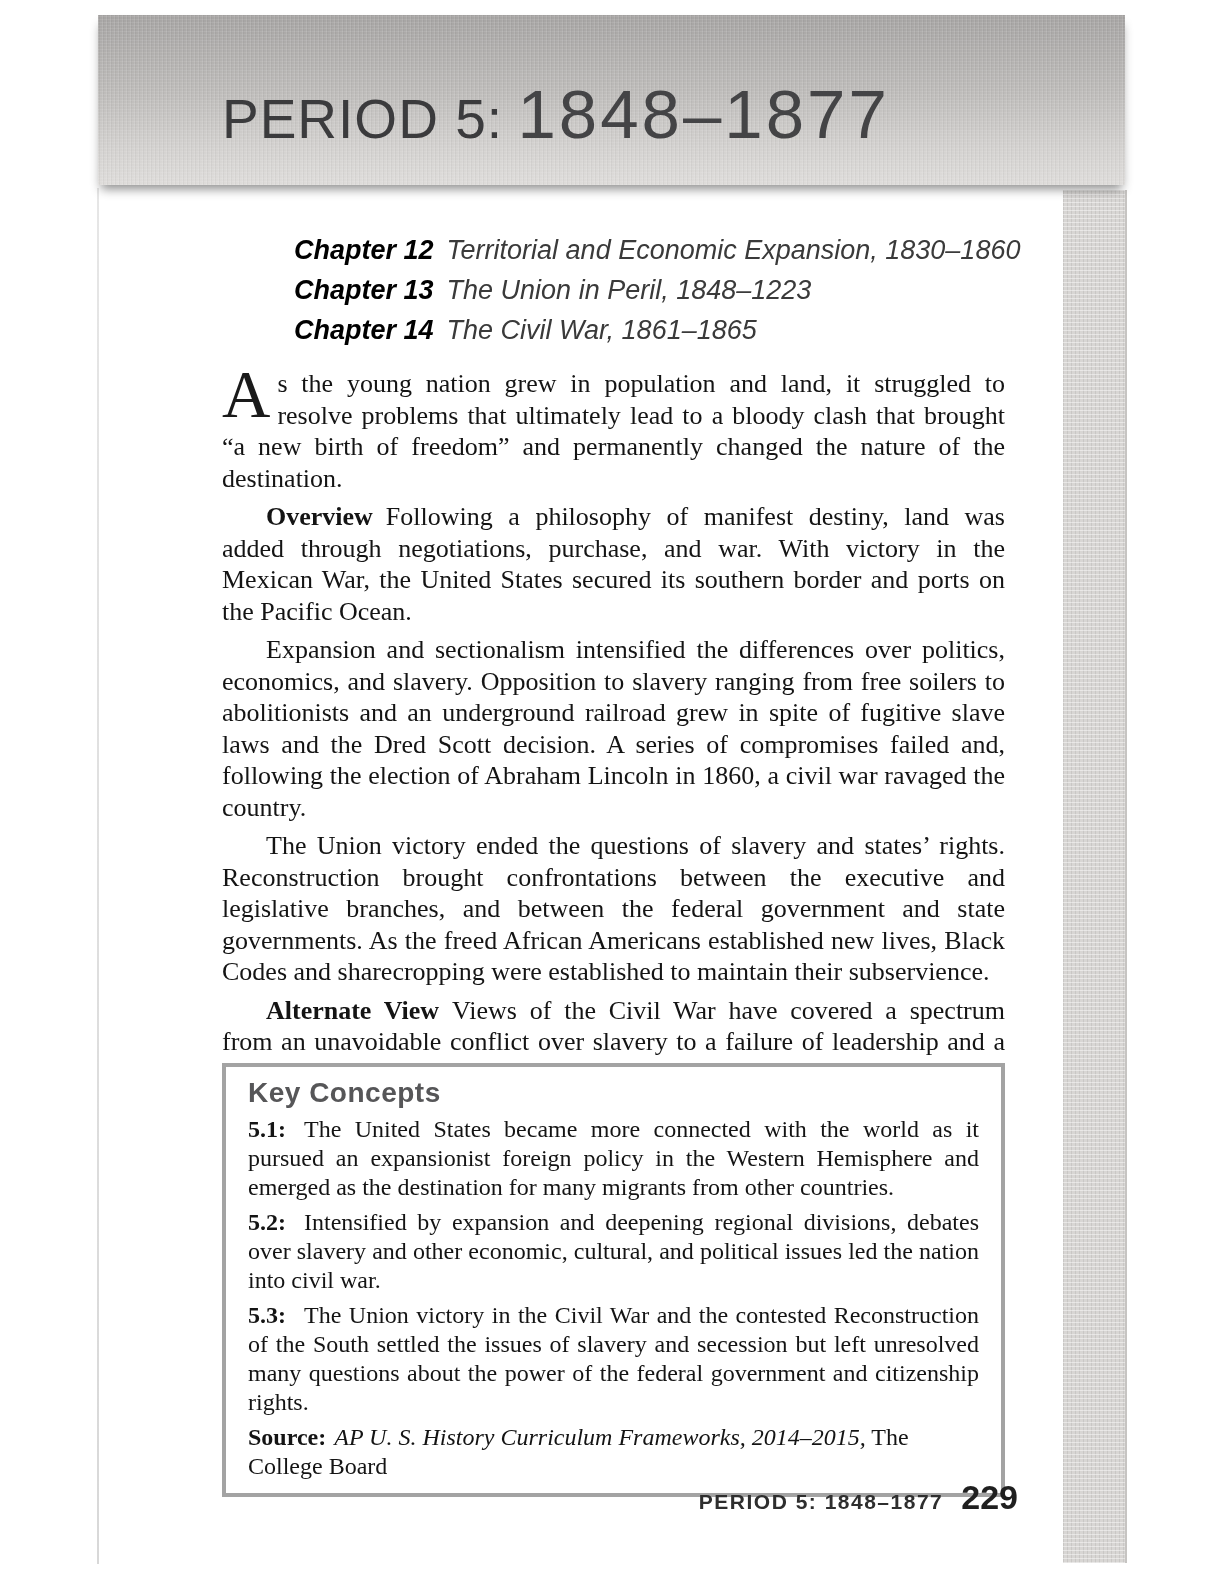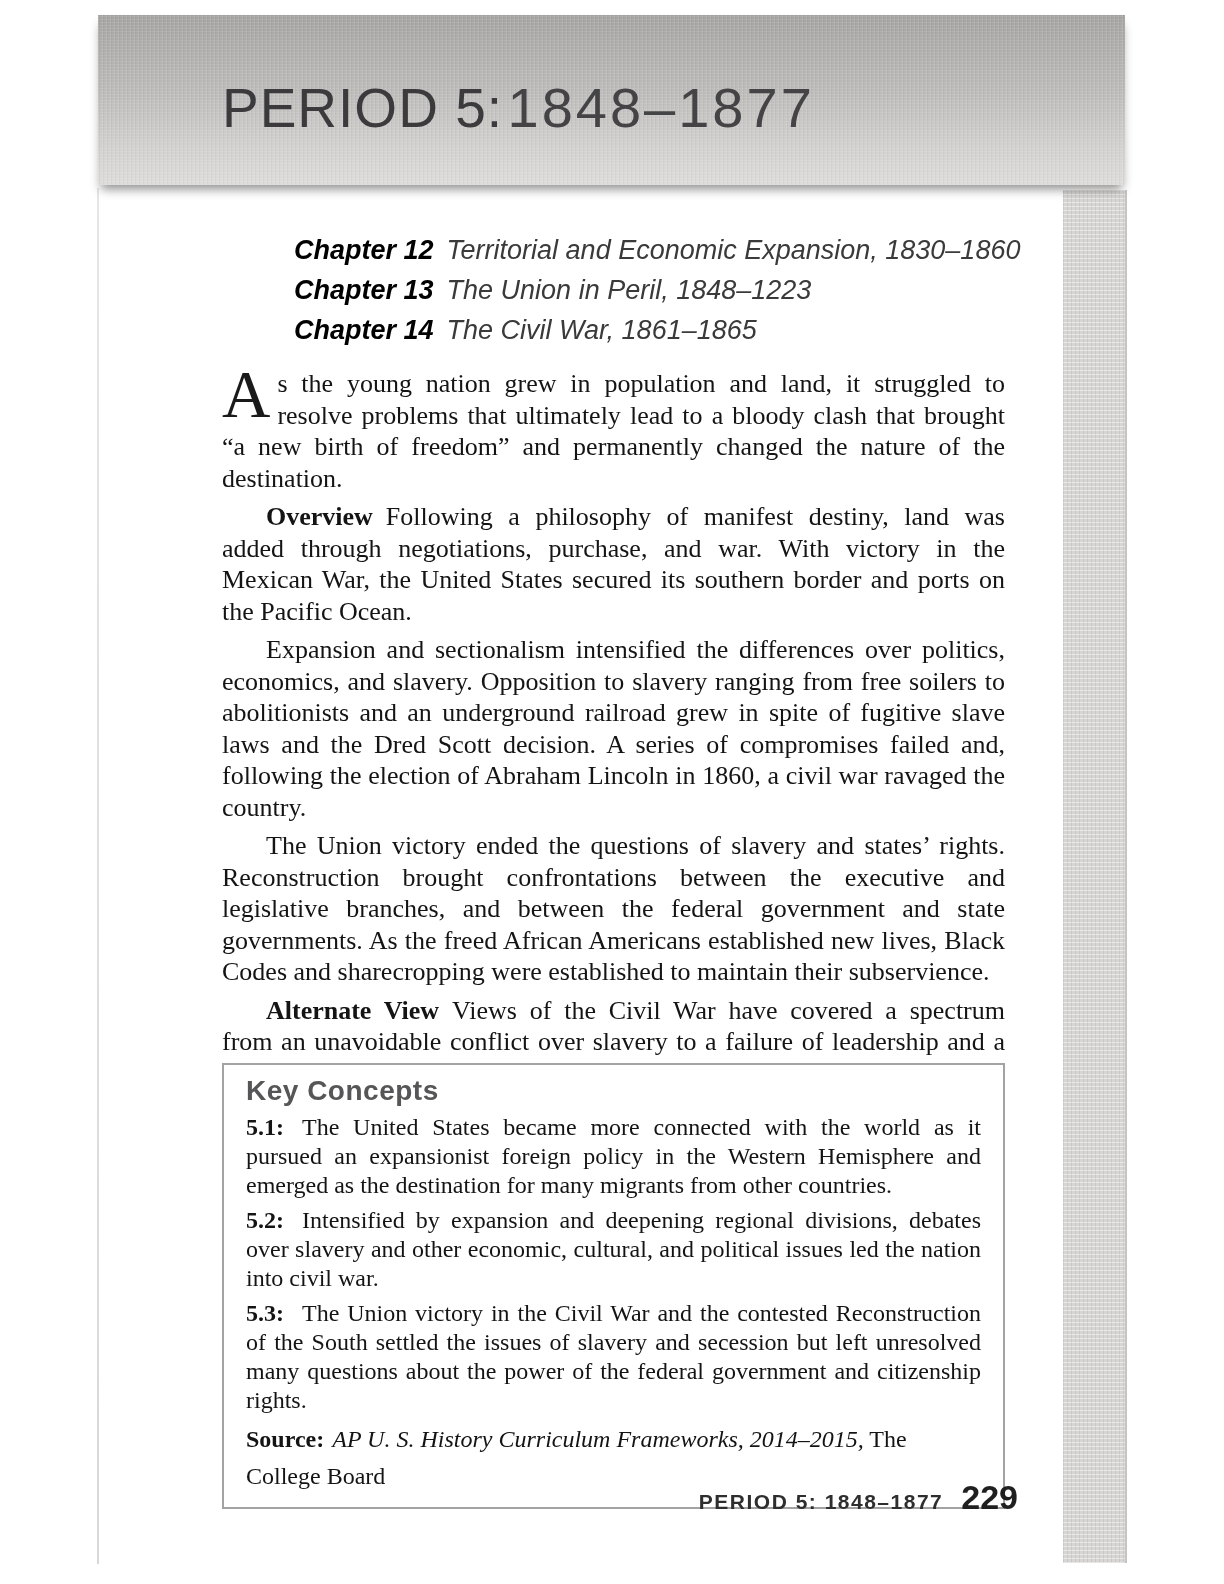--- a/index.html
+++ b/index.html
@@ -37,21 +37,21 @@
   }
   .banner-title {
     position: absolute; left: 124px; top: 60px;
     font-family: "Liberation Sans", sans-serif;
     white-space: nowrap;
   }
   .banner-title .period-label {
     font-size: 55px; font-weight: 400; letter-spacing: 1px; color: #3b3b3d;
   }
   .banner-title .period-years {
-    font-size: 56px; font-weight: 400; letter-spacing: 3px; color: #444446; 
+    font-size: 69px; font-weight: 400; letter-spacing: 3px; color: #444446; margin-left: 10px;
   }
 
   
   .content { position: absolute; left: 222px; top: 237px; width: 783px; }
 
   .chapters {
     margin-left: 72px;
     font-family: "Liberation Sans", sans-serif;
     font-style: italic; font-size: 27px; line-height: 27px; color: #3a3a3a;
   }
@@ -62,31 +62,31 @@
   .intro-para { margin: 0; }
   .dropcap {
     float: left; font-size: 67px; line-height: 52px; padding-right: 7px; color: #1a1a1a;
   }
   .body-para { margin: 7px 0 0 0; text-indent: 44px; }
   .lead { font-weight: bold; margin-right: 13px; }
 
   
   .kc-box {
     position: absolute; left: 222px; top: 1063px; width: 783px; box-sizing: border-box;
-    border: 2px solid #a3a3a3; background: #ffffff;
+    border: 4px solid #a3a3a3; background: #ffffff;
     padding: 8px 22px 12px 22px;
   }
   .kc-title {
     font-family: "Liberation Sans", sans-serif;
     font-weight: bold; font-size: 28px; letter-spacing: 0.5px; color: #565658;
     margin: 2px 0 6px 0;
   }
   .kc-item { font-size: 24px; line-height: 29px; text-align: justify; margin: 6px 0; }
   .kc-num { font-weight: bold; margin-right: 18px; }
-  .kc-source { font-size: 24px; line-height: 37px; margin-top: 6px; }
+  .kc-source { font-size: 24px; line-height: 29px; margin-top: 6px; }
   .kc-source-label { font-weight: bold; margin-right: 8px; }
   .kc-source-italic { font-style: italic; }
 
   
   .footer {
     position: absolute; top: 1478px; right: 206px;
     display: flex; align-items: baseline; gap: 18px;
     font-family: "Liberation Sans", sans-serif; white-space: nowrap;
   }
   .footer-label { font-size: 21px; font-weight: bold; letter-spacing: 1.5px; color: #2e2e2e; }

